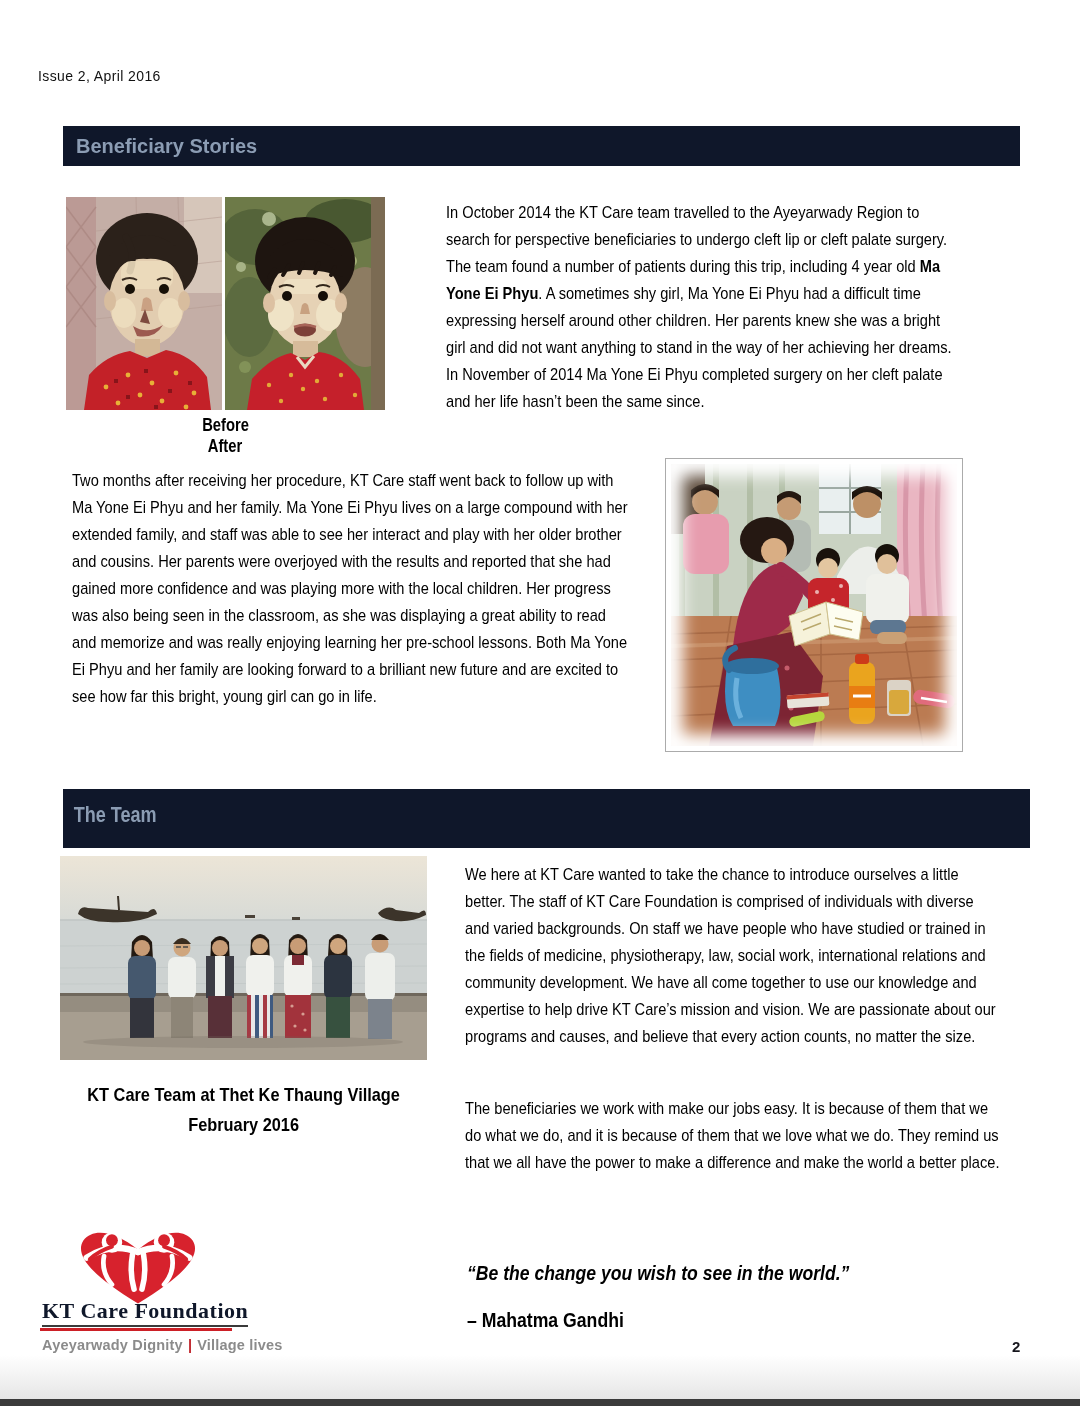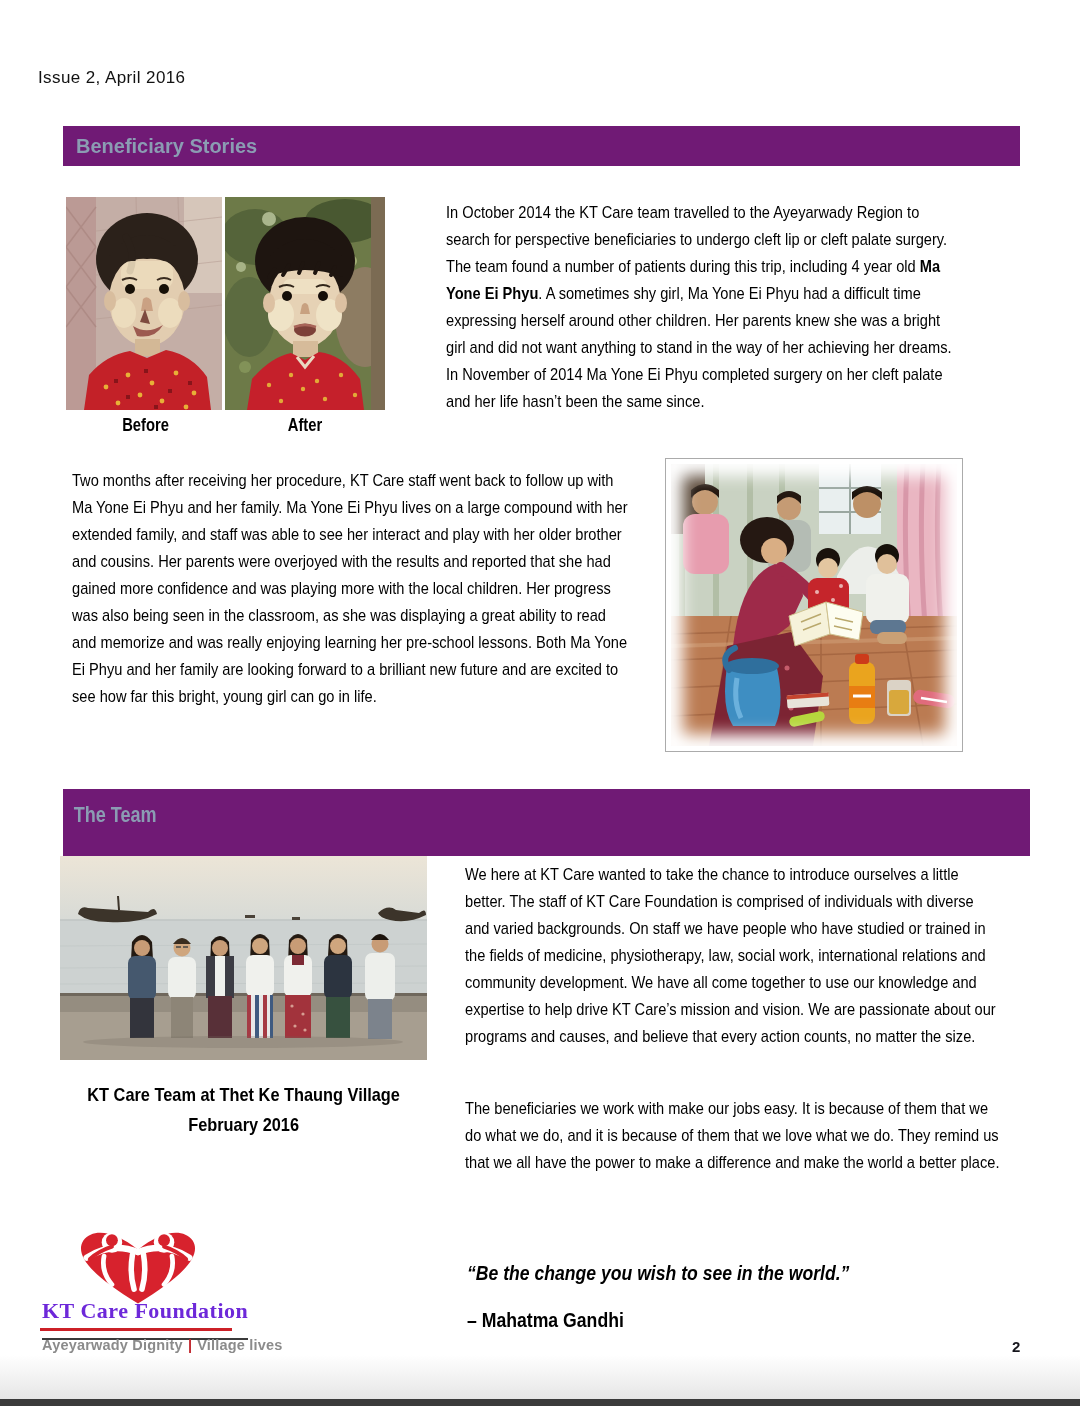--- a/index.html
+++ b/index.html
@@ -1,59 +1,59 @@
 <!DOCTYPE html>
 <html><head>
 <meta charset="utf-8">
 <style>
   html,body{margin:0;padding:0;background:#fff;}
   .page{position:relative;width:1080px;height:1406px;background:#ffffff;overflow:hidden;
         font-family:"Liberation Sans",sans-serif;color:#000;}
   .abs{position:absolute;}
 
-  .issue-line{left:38px;top:68px;font-size:17px;letter-spacing:.4px;color:#121212;}
-
-  .banner{background:#701a75;}
+  .issue-line{left:38px;top:68px;font-size:14px;letter-spacing:.4px;color:#121212;}
+
+  .banner{background:#0f172a;}
   .banner1{left:63px;top:126px;width:957px;height:40px;}
-  .banner2{left:63px;top:789px;width:967px;height:67px;}
+  .banner2{left:63px;top:789px;width:967px;height:59px;}
   .banner-title{color:#8b9cb3;font-weight:bold;}
   .banner1 .banner-title{display:block;font-size:20px;line-height:40px;padding-left:13px;}
   .banner2 .banner-title{display:inline-block;font-size:22px;line-height:51px;padding-left:13px;
         transform:scaleX(.82);transform-origin:0 50%;}
 
   
   .para{font-size:17px;line-height:27px;transform:scaleX(.86);transform-origin:0 0;color:#000;}
   .p-story1{left:446px;top:199px;width:600px;}
   .p-story2{left:72px;top:467px;width:651px;}
   .p-team1{left:465px;top:861px;width:620px;}
   .p-team2{left:465px;top:1095px;width:626px;}
   .before-photo{left:66px;top:197px;width:156px;height:213px;border:none;}
   .after-photo{left:225px;top:197px;width:160px;height:213px;border:none;}
-  .photo-labels{left:66px;top:415px;width:319px;display:flex;}
+  .photo-labels{left:66px;top:415px;width:319px;display:flex;flex-direction:column;}
   .photo-labels div{flex:1;text-align:center;}
   .photo-labels span{display:inline-block;font-weight:bold;font-size:18px;transform:scaleX(.82);}
 
   .classroom-wrap{left:665px;top:458px;width:298px;height:294px;border:1px solid #ababab;
         background:#fff;padding:5px;box-sizing:border-box;}
   .classroom-inner{position:relative;width:286px;height:282px;}
   .vignette{position:absolute;left:0;top:0;right:0;bottom:0;box-shadow:inset 0 0 16px 12px #ffffff;}
 
   .team-photo{left:60px;top:856px;width:367px;height:204px;}
   .team-caption{left:60px;top:1080px;width:427px;transform:scaleX(.86);transform-origin:0 0;
         text-align:center;font-weight:bold;font-size:19px;line-height:30px;}
 
   .quote-line{left:467px;top:1262px;width:600px;font-weight:bold;font-style:italic;font-size:20px;
         transform:scaleX(.88);transform-origin:0 0;}
   .quote-attr{left:467px;top:1308px;width:400px;font-weight:bold;font-size:21px;
         transform:scaleX(.84);transform-origin:0 0;}
 
   .heart-logo{left:63px;top:1226px;}
   .logo-wordmark{left:42px;top:1298px;font-family:"Liberation Serif",serif;font-weight:bold;
-        font-size:22px;letter-spacing:.5px;color:#6d28d9;border-bottom:2px solid #3a3a3a;
-        padding-bottom:14px;display:inline-block;}
+        font-size:22px;letter-spacing:.5px;color:#0f172a;border-bottom:2px solid #3a3a3a;
+        padding-bottom:1px;display:inline-block;}
   .logo-redline{left:40px;top:1328px;width:192px;height:3px;background:#cc2027;}
   .logo-tagline{left:42px;top:1337px;font-size:14.5px;font-weight:600;color:#8b8b8b;letter-spacing:.2px;}
   .logo-tagline .pipe{color:#c0242b;padding:0 5px;font-weight:bold;}
 
   .page-number{left:1012px;top:1338px;font-weight:bold;font-size:15px;color:#15151c;}
   .bottom-fade{left:0;top:1355px;width:1080px;height:44px;
         background:linear-gradient(to bottom, rgba(232,232,232,0), #e6e6e6);}
   .bottom-bar{left:0;top:1399px;width:1080px;height:7px;background:#3b3b3b;}
 </style>
 </head>

